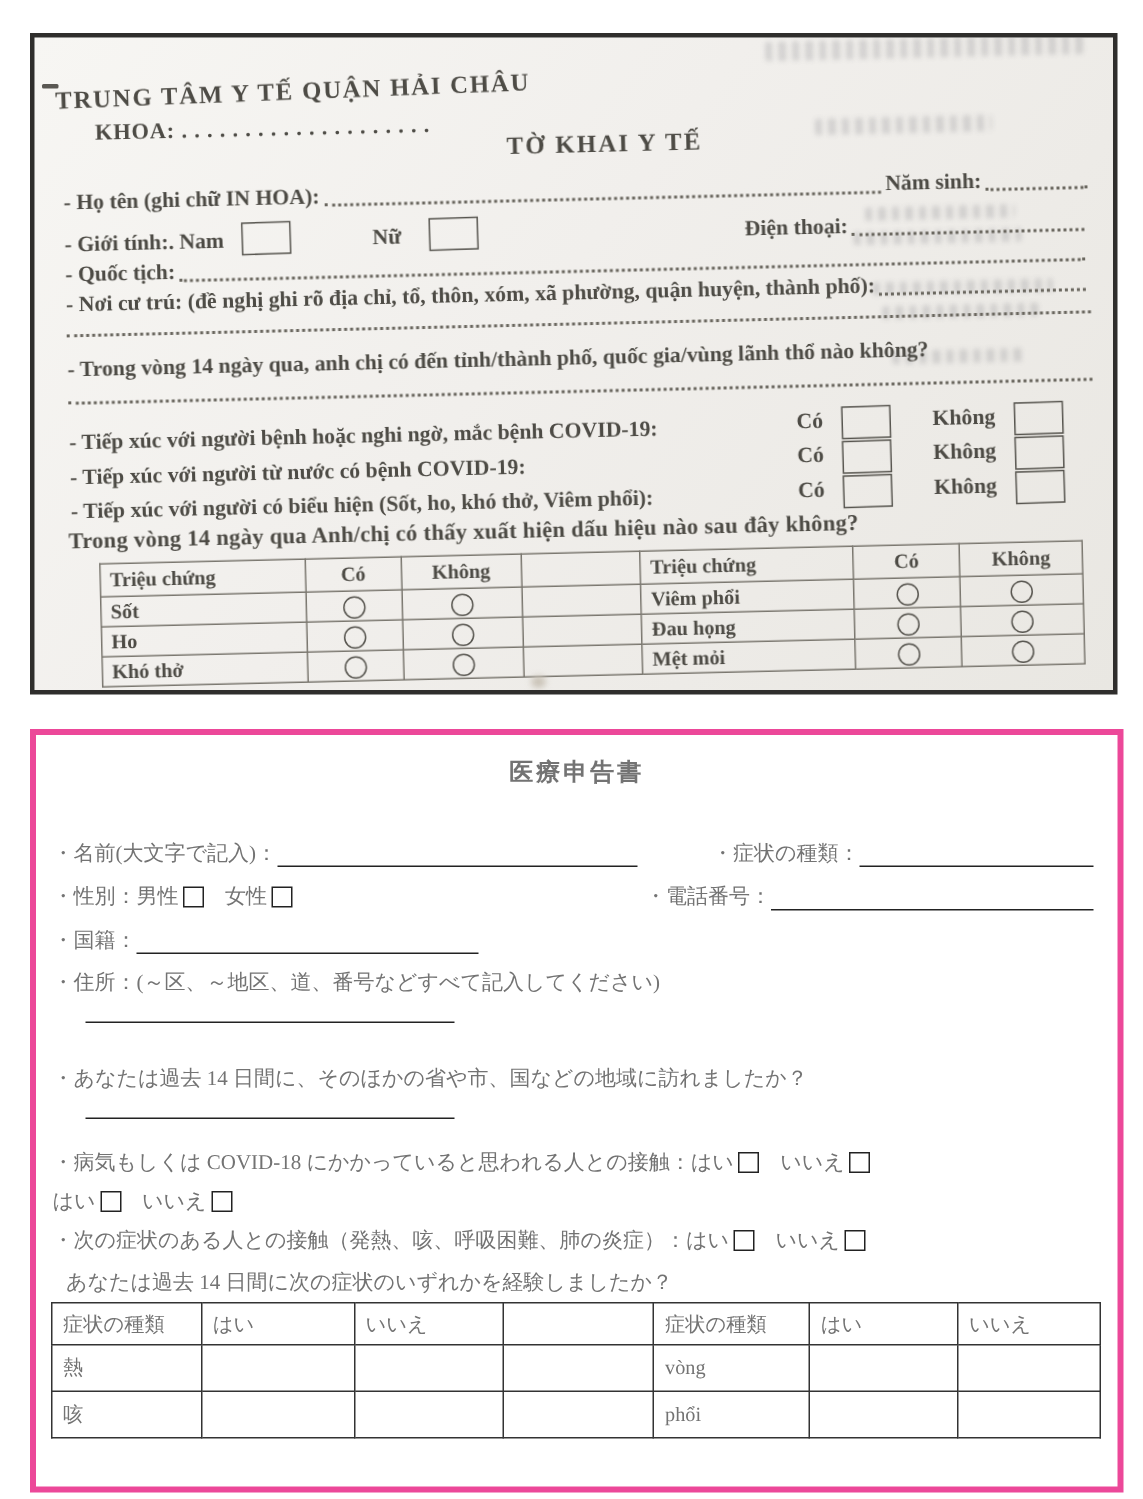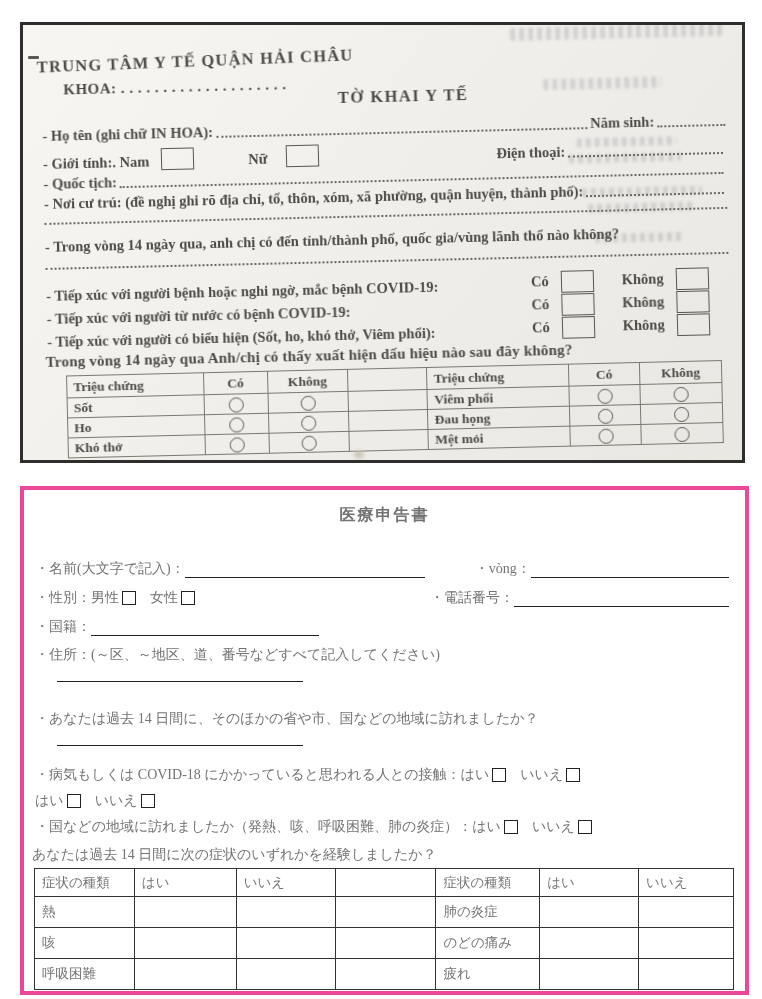--- a/index.html
+++ b/index.html
@@ -210,21 +210,21 @@
   </div>
 </div>
 
 <div class="jp-doc">
   <div class="jp-title">医療申告書</div>
 
   <div class="jrow" style="top:70px">
     <span>・名前(大文字で記入)：</span>
     <span class="uline" style="width:240px"></span>
     <span style="flex:0 0 50px"></span>
-    <span>・vòng：</span>
+    <span>・症状の種類：</span>
     <span class="uline" style="flex:1 1 auto"></span>
   </div>
 
   <div class="jrow" style="top:99px">
     <span>・性別：男性</span>
     <span class="jbox"></span>
     <span class="jgap"></span>
     <span>女性</span>
     <span class="jbox"></span>
     <span style="flex:0 0 235px"></span>
@@ -260,29 +260,29 @@
 
   <div class="jrow" style="top:302px">
     <span>はい</span>
     <span class="jbox"></span>
     <span class="jgap"></span>
     <span>いいえ</span>
     <span class="jbox"></span>
   </div>
 
   <div class="jrow" style="top:328px">
-    <span>・国などの地域に訪れましたか（発熱、咳、呼吸困難、肺の炎症）：</span>
+    <span>・次の症状のある人との接触（発熱、咳、呼吸困難、肺の炎症）：</span>
     <span>はい</span>
     <span class="jbox"></span>
     <span class="jgap"></span>
     <span>いいえ</span>
     <span class="jbox"></span>
   </div>
 
-  <div class="jrow" style="top:356px;left:8px">あなたは過去 14 日間に次の症状のいずれかを経験しましたか？</div>
+  <div class="jrow" style="top:356px;left:20px">あなたは過去 14 日間に次の症状のいずれかを経験しましたか？</div>
 
   <table class="jp-table">
     <colgroup>
       <col style="width:100px">
         <col style="width:102px">
         <col style="width:99px">
       <col style="width:101px">
         <col style="width:104px">
         <col style="width:99px">
         <col style="width:95px">
@@ -295,37 +295,28 @@
       <th></th>
       <th>症状の種類</th>
       <th>はい</th>
       <th>いいえ</th>
     </tr>
     <tr>
       <td>熱</td>
       <td></td>
       <td></td>
       <td></td>
-      <td>肺の炎症</td>
+      <td>vòng</td>
       <td></td>
       <td></td>
     </tr>
     <tr>
       <td>咳</td>
       <td></td>
       <td></td>
       <td></td>
-      <td>のどの痛み</td>
-      <td></td>
-      <td></td>
-    </tr>
-    <tr>
-      <td>呼吸困難</td>
-      <td></td>
-      <td></td>
-      <td></td>
-      <td>疲れ</td>
+      <td>phổi</td>
       <td></td>
       <td></td>
     </tr>
   </tbody>
     </table>
 </div>
 
 </body></html>

